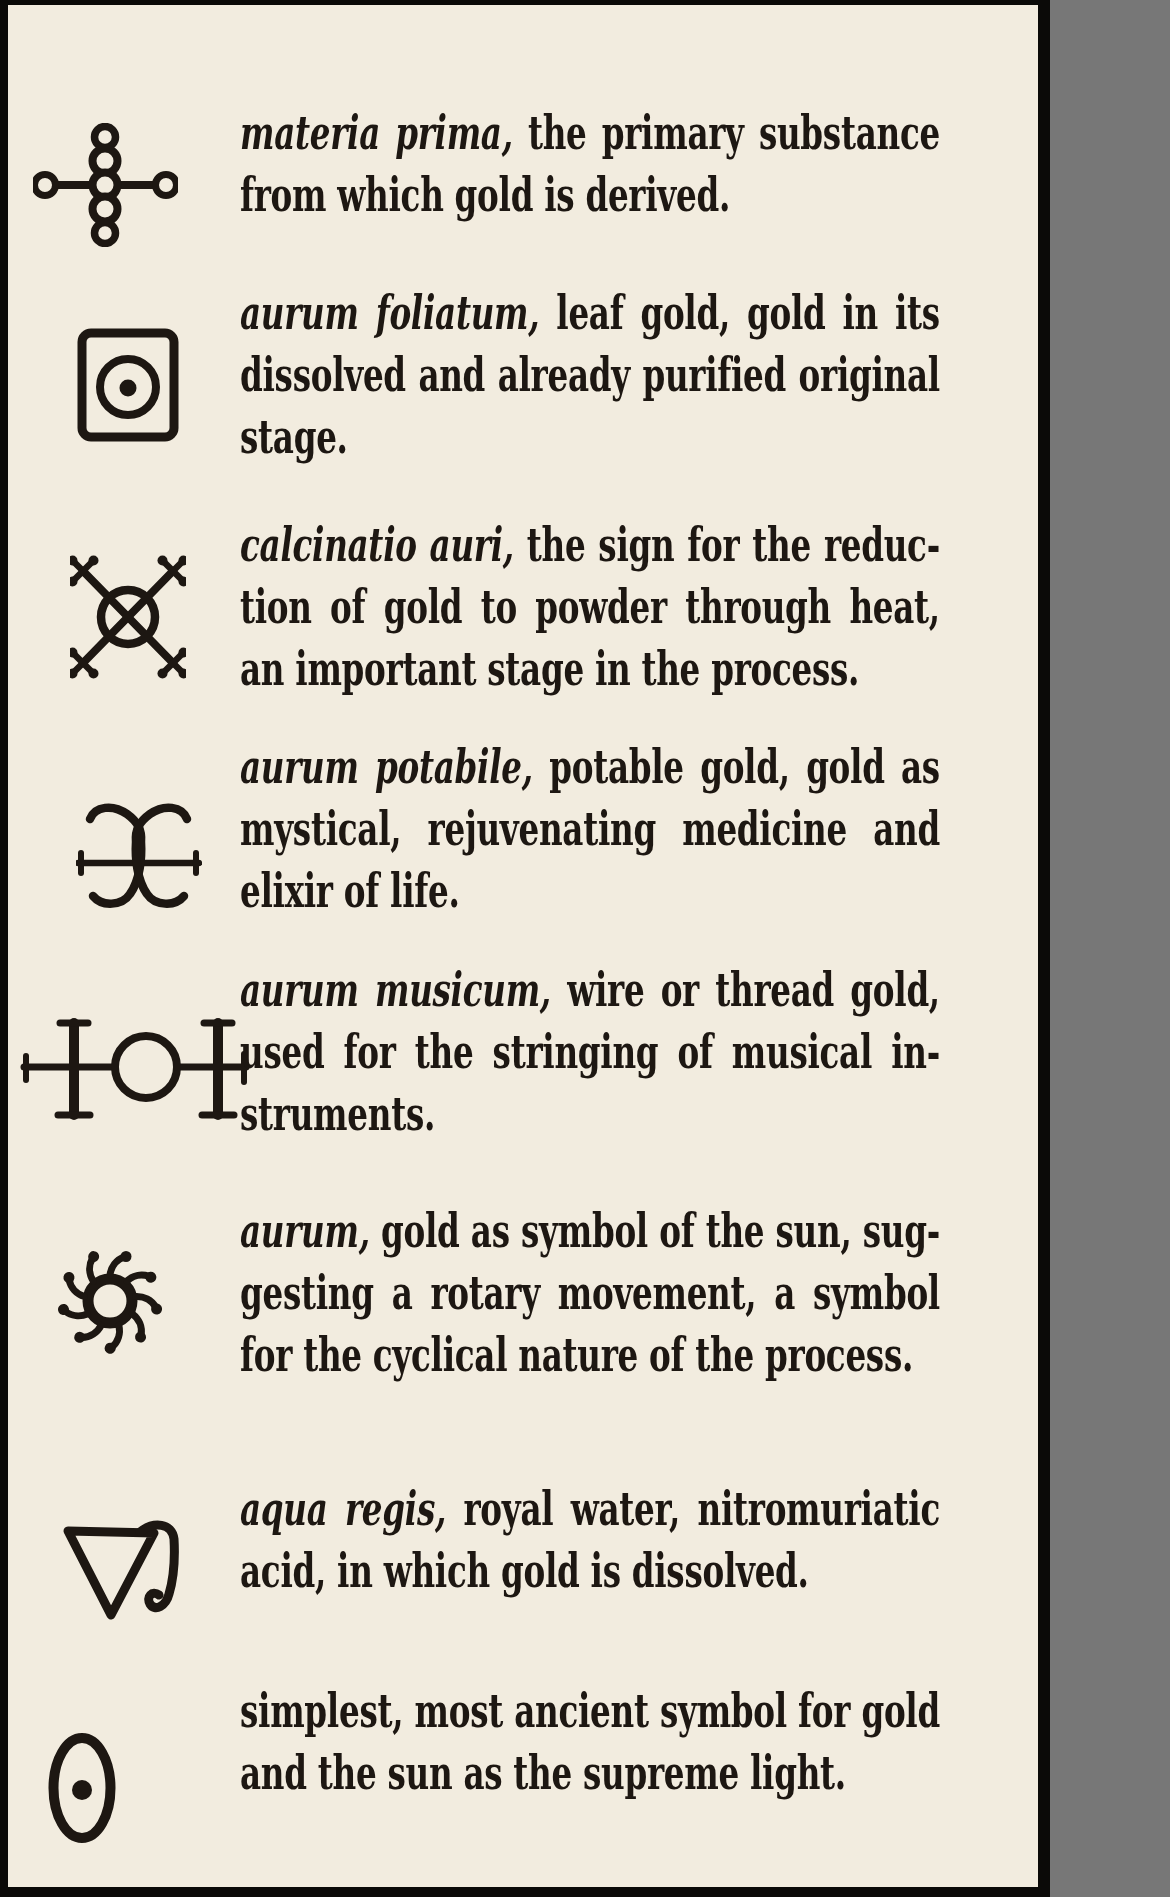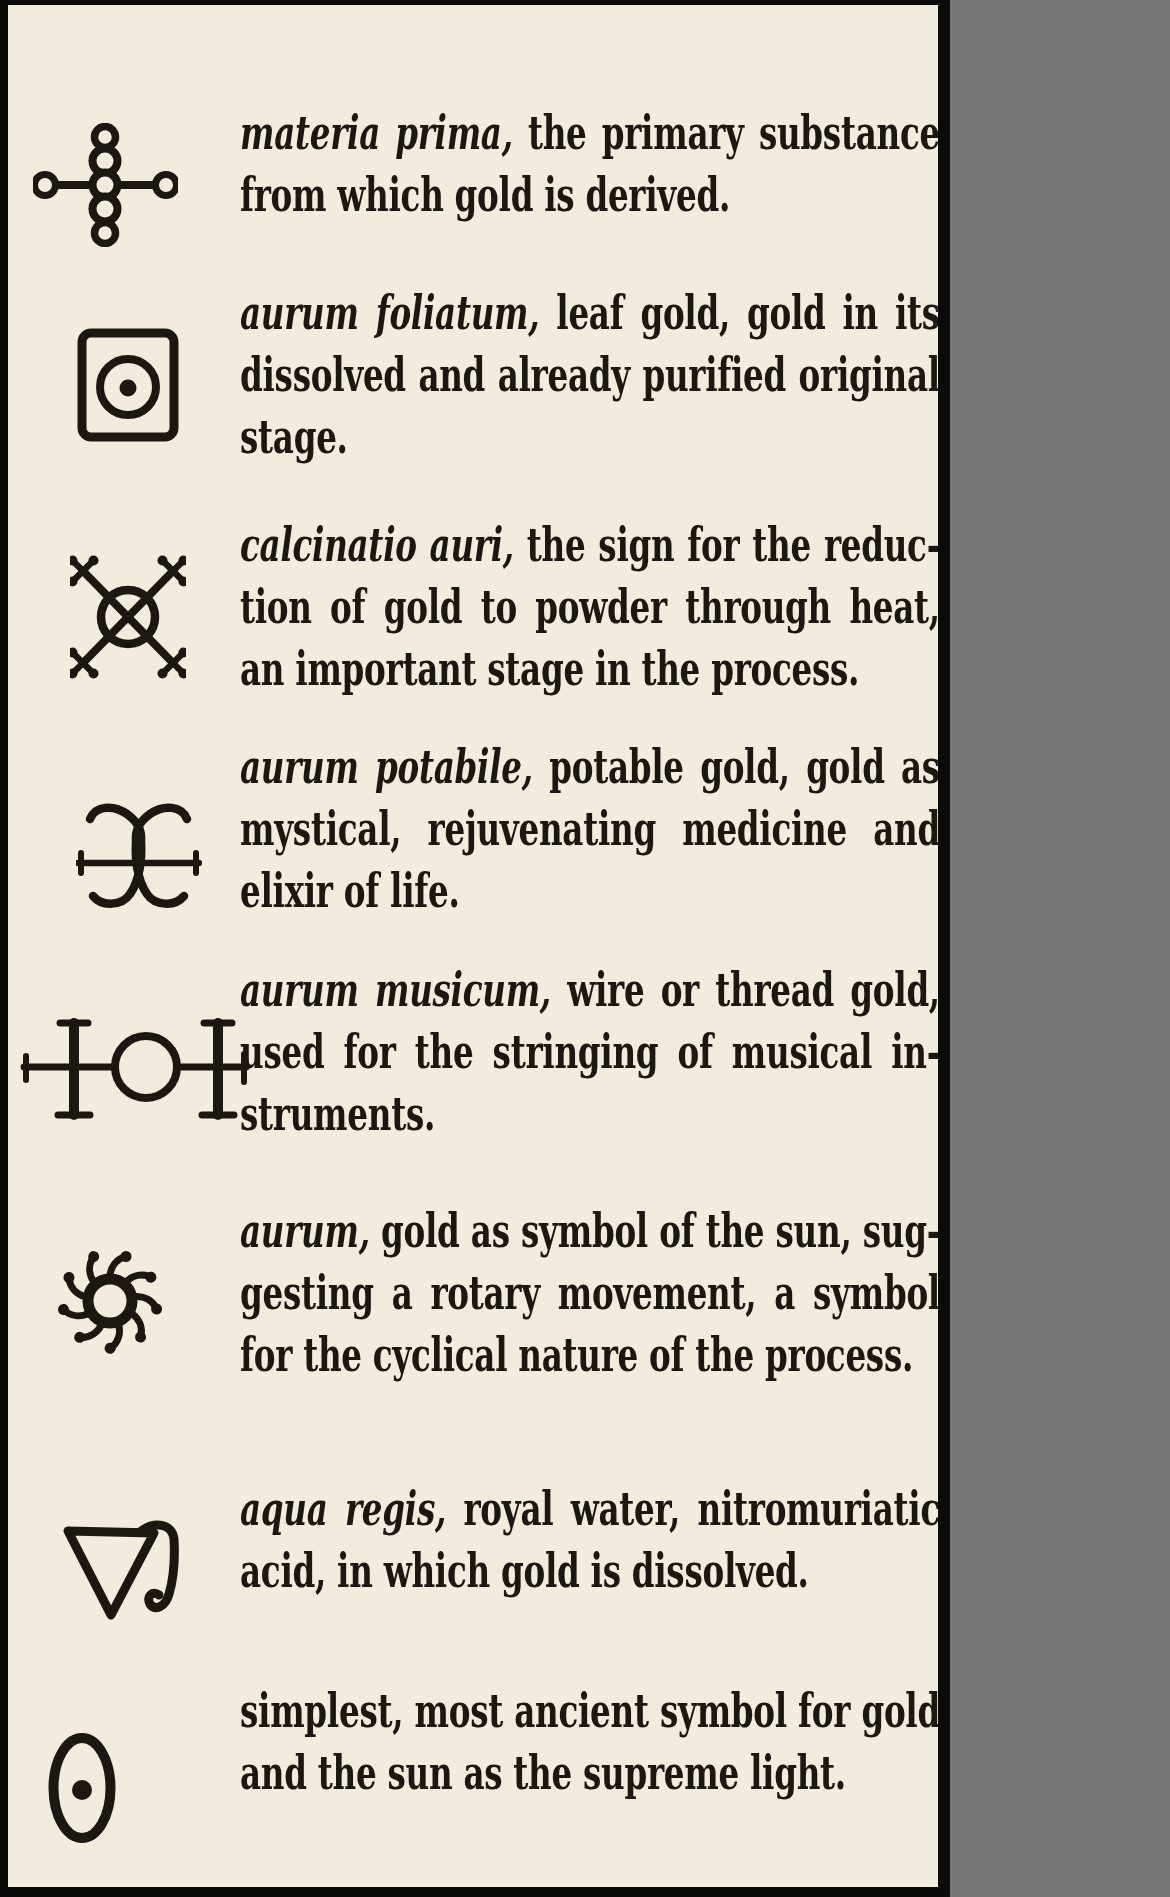--- a/index.html
+++ b/index.html
@@ -1,19 +1,19 @@
 <!DOCTYPE html>
 <html style="--bg: #f2ecdf; --ink: #1d1712; --frame: #0b0a08;"><head>
 <meta charset="utf-8">
 <style>
   :root { --bg:#f2ecdf; --ink:#1d1712; --frame:#0b0a08; }
   * { margin:0; padding:0; box-sizing:border-box; }
   body { background:#777; font-family:"DejaVu Serif","Liberation Serif",serif; }
   .page {
-    position:relative; width:950px; height:1897px; background:var(--bg);
+    position:relative; width:1050px; height:1897px; background:var(--bg);
     border-style:solid; border-color:var(--frame);
     border-width:5px 12px 10px 8px; overflow:hidden;
   }
   .entry { position:absolute; left:0; width:100%; }
   .sym { position:absolute; color:var(--ink); }
   .text {
     position:absolute; left:232px; top:0; width:1010px;
     transform:scaleX(0.693); transform-origin:0 0;
     font-weight:700; font-size:47px; line-height:62px;
     letter-spacing:-0.4px; color:var(--ink);

